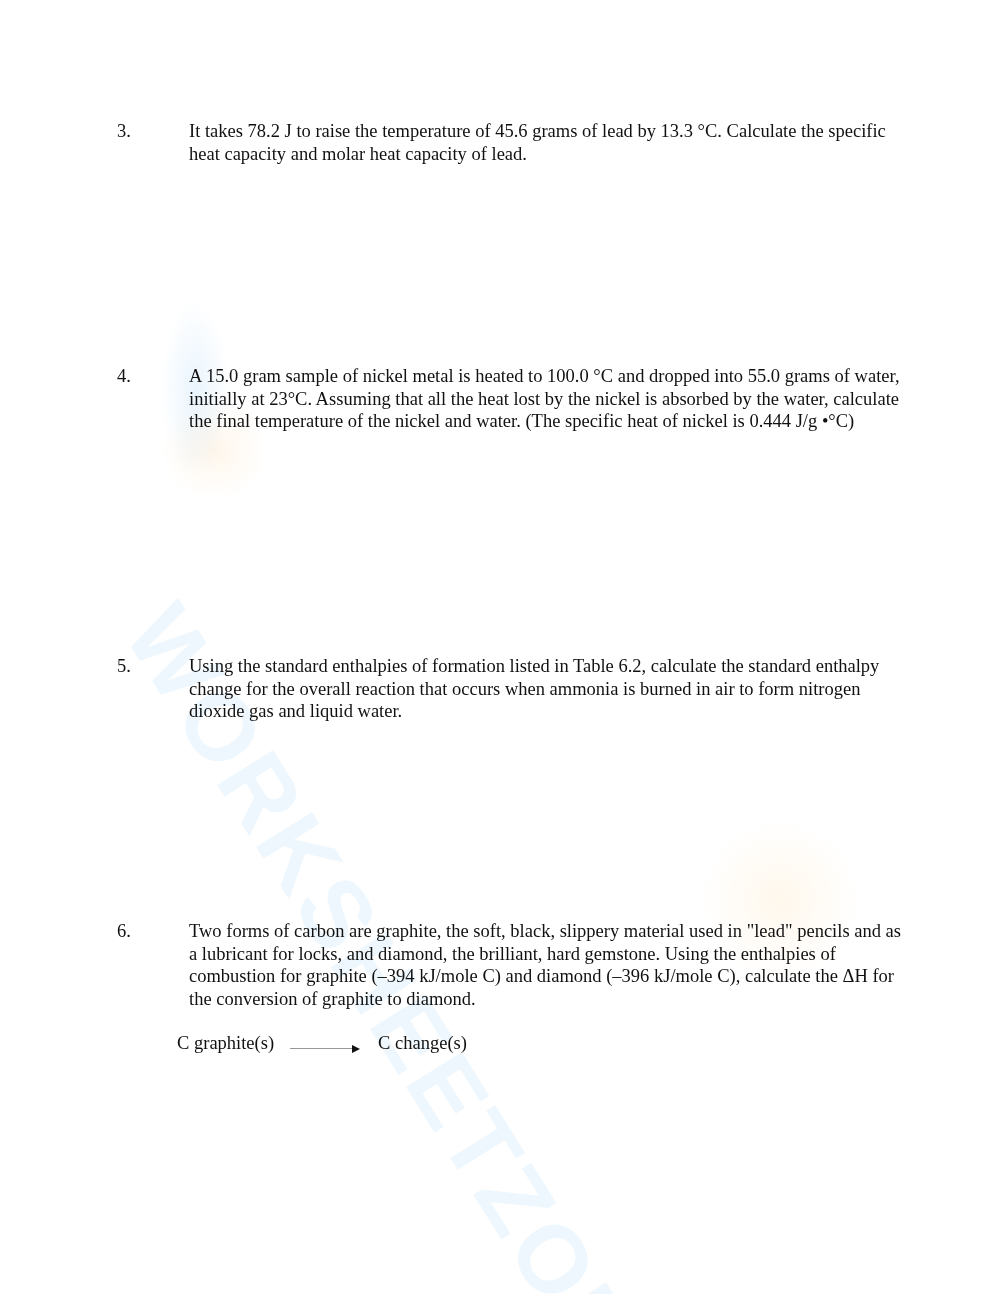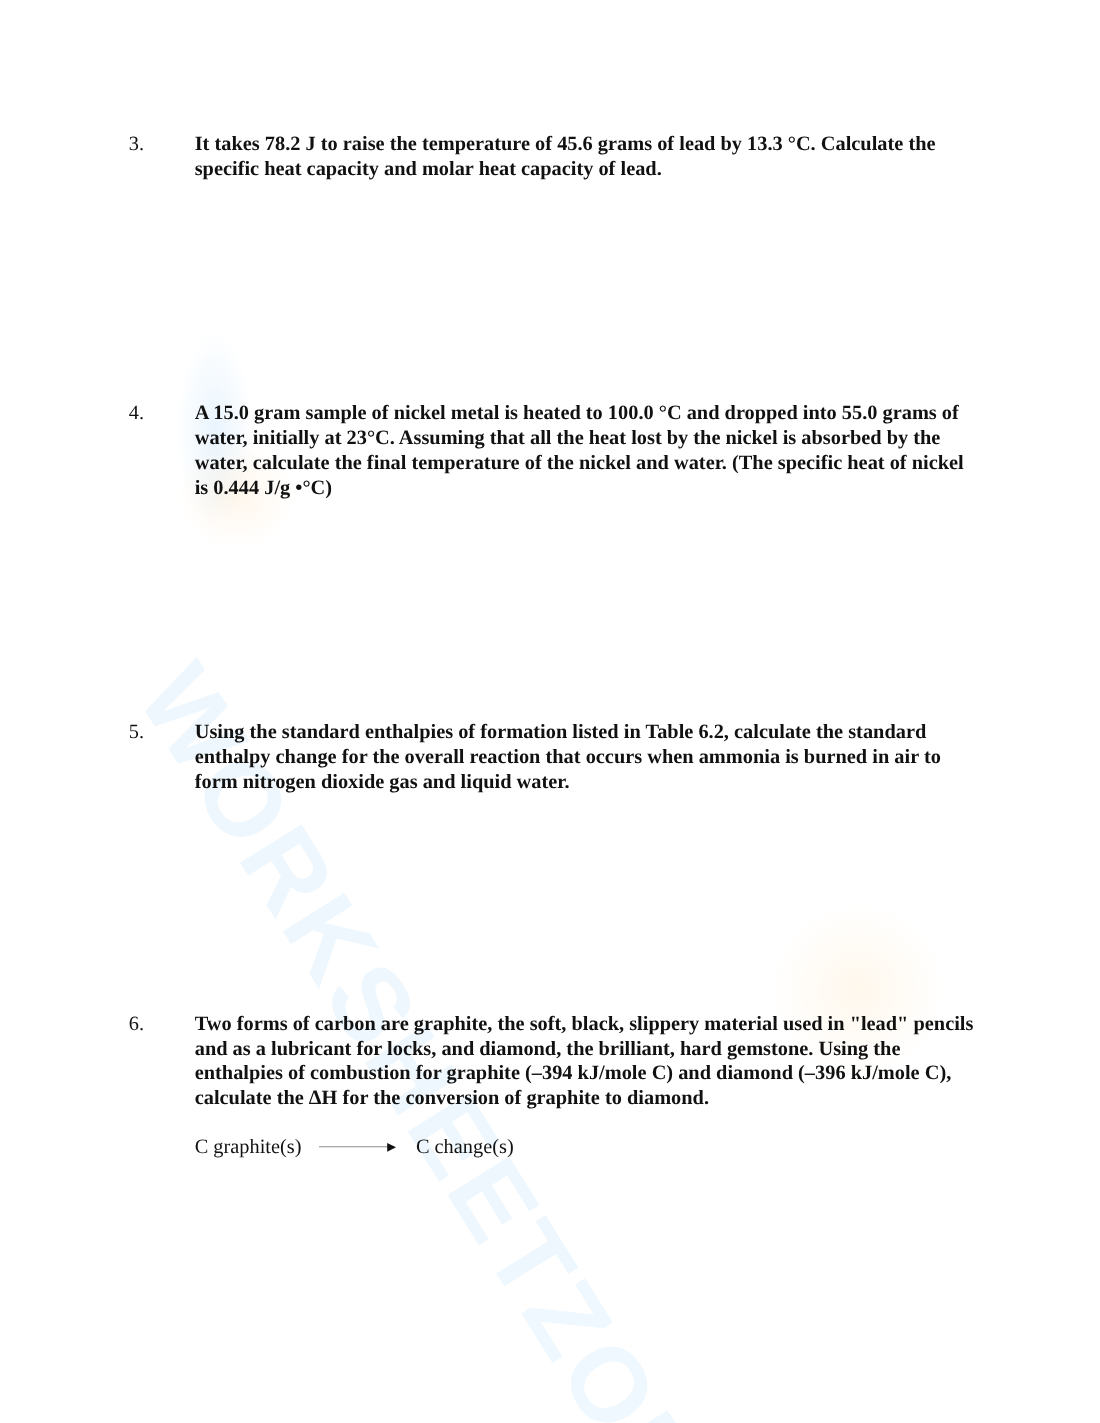--- a/index.html
+++ b/index.html
@@ -10,22 +10,22 @@
     font-family: "Liberation Sans", sans-serif; font-weight: bold; font-size: 96px;
     letter-spacing: 4px; opacity: 0.08; color: #2aa3f0; white-space: nowrap; pointer-events: none; }
   .wm-blob1 { position:absolute; left:160px; top:300px; width:70px; height:180px;
     background: radial-gradient(ellipse at center, rgba(40,150,240,0.10), rgba(255,255,255,0) 70%); }
   .wm-blob2 { position:absolute; left:160px; top:400px; width:110px; height:100px;
     background: radial-gradient(ellipse at center, rgba(255,170,60,0.10), rgba(255,255,255,0) 70%); }
   .wm-blob3 { position:absolute; left:700px; top:820px; width:160px; height:160px;
     background: radial-gradient(ellipse at center, rgba(255,180,70,0.10), rgba(255,255,255,0) 70%); }
   .question { position: absolute; left: 117px; width: 780px; font-size: 18.5px; line-height: 22.5px; }
   .qnum { position: absolute; left: 0; top: 0; }
-  .qtext { position: absolute; left: 60px; top: 0; width: 715px; font-weight: bold; }
-  .reaction { position: absolute; left: 177px; top: 1032px; font-size: 18.5px; line-height: 22px; display: flex; align-items: center; }
+  .qtext { position: absolute; left: 72px; top: 0; width: 715px; }
+  .reaction { position: absolute; left: 177px; top: 1032px; font-size: 18.5px; line-height: 22px; display: flex; align-items: flex-end; }
   .arrow { display: inline-block; width: 70px; height: 10px; position: relative; margin: 0 18px 0 16px; }
   .arrow .line { position: absolute; left: 0; right: 6px; top: 4px; height: 1px; background: #999; }
   .arrow .head { position: absolute; right: 0; top: 1px; width: 0; height: 0;
     border-top: 4px solid transparent; border-bottom: 4px solid transparent; border-left: 8px solid #111; }
 </style>
 </head>
 <body>
 
 <div class="wm-blob1"></div>
 <div class="wm-blob2"></div>

